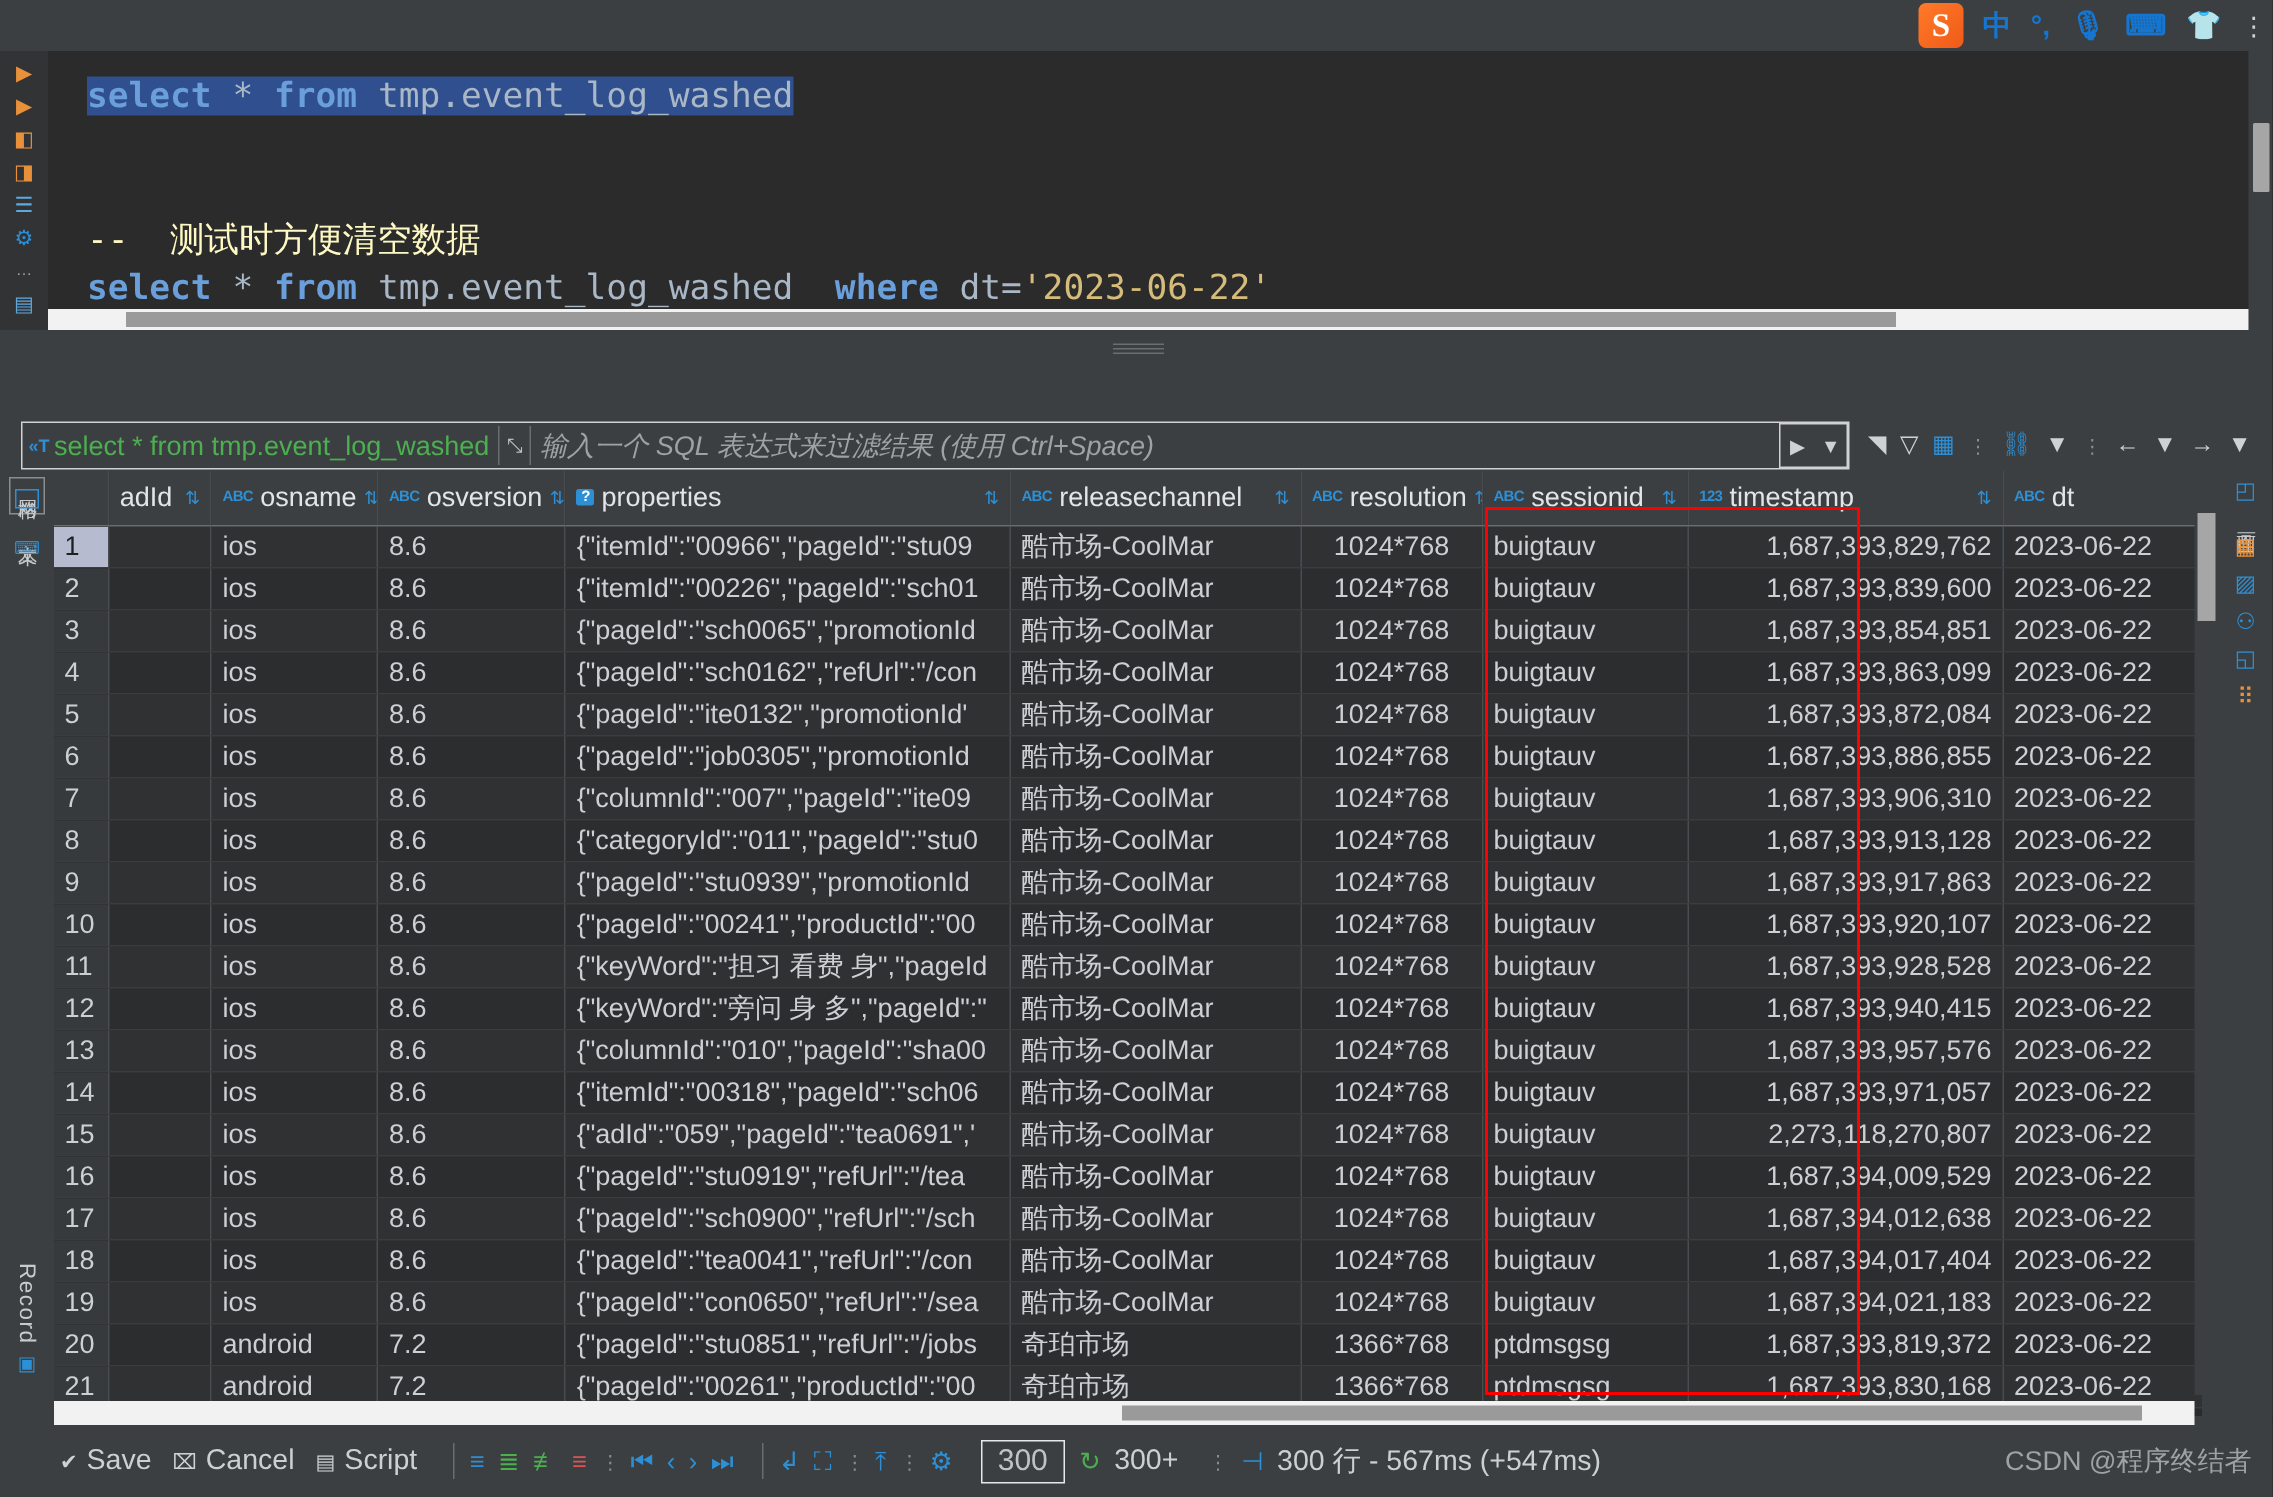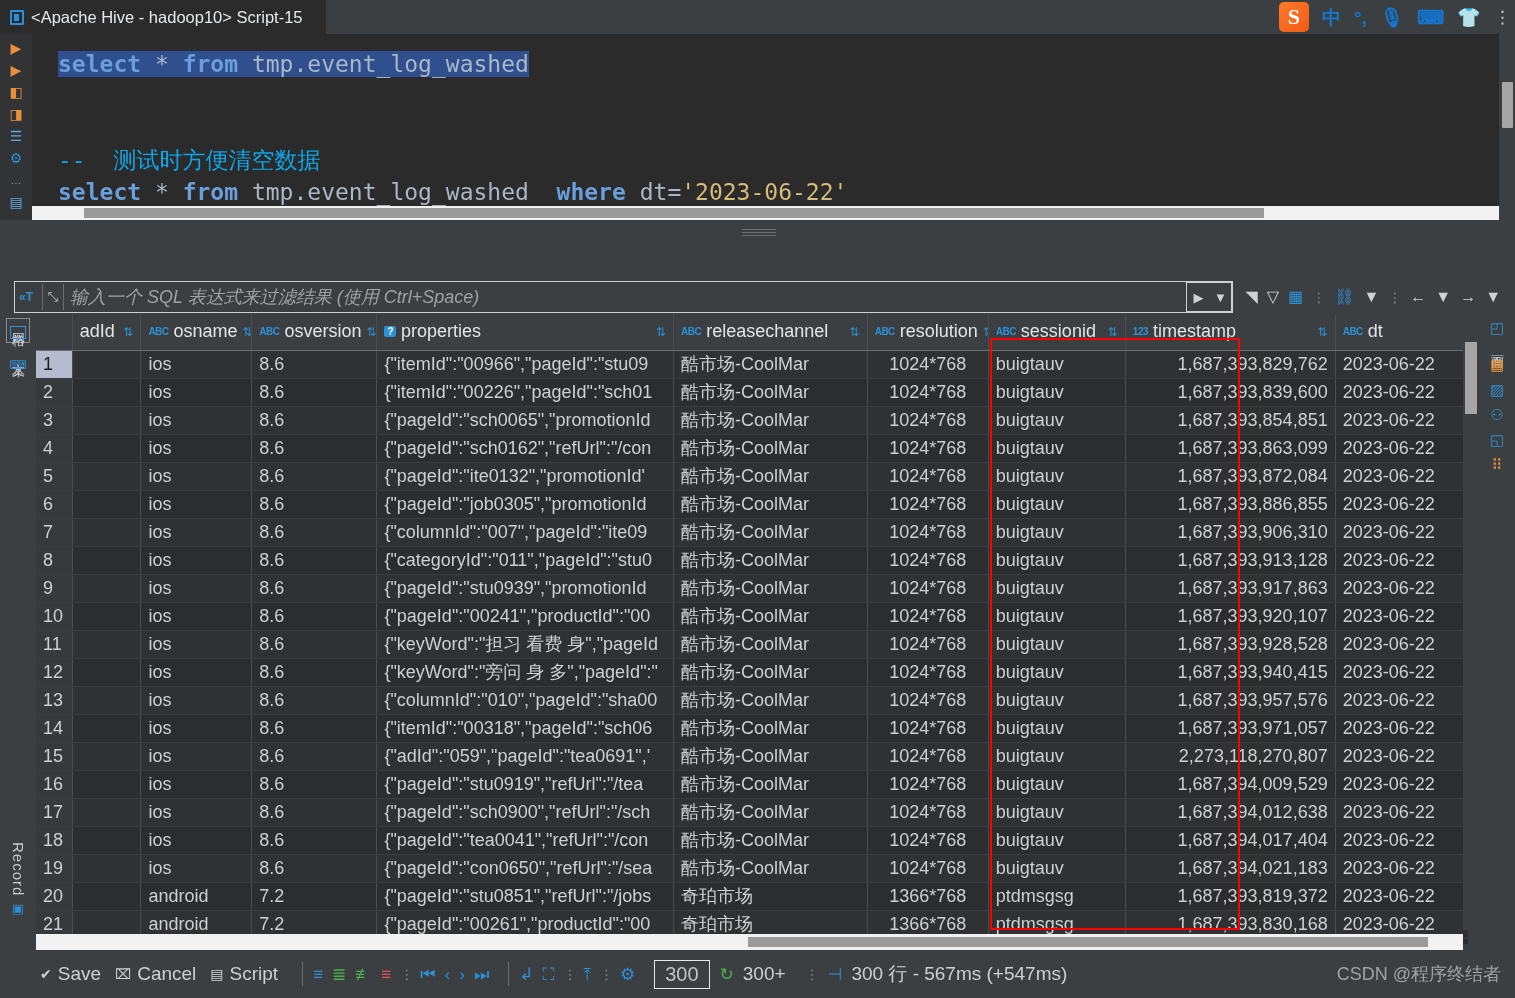--- a/index.html
+++ b/index.html
@@ -33,21 +33,21 @@
   #gutter { position:absolute; left:0; top:0; width:32px; height:198px; background:#313335;
             display:flex; flex-direction:column; align-items:center; padding-top:6px; gap:7px; }
   #gutter .gi { width:18px; height:18px; display:flex; align-items:center; justify-content:center;
                 font-size:14px; line-height:1; }
   #editor { position:absolute; left:32px; top:0; right:16px; height:186px; background:#2b2b2b;
             padding:14px 0 0 26px; font-family:"DejaVu Sans Mono","Liberation Mono",monospace;
             font-size:23px; line-height:32px; white-space:pre; }
   .kw { color:#6a9fdb; font-weight:bold; }
   .id { color:#a9b7c6; }
   .op { color:#a9b7c6; }
-  .cmt { color:#0ea5e9; }
+  .cmt { color:#fef9c3; }
   .str { color:#d6bc7a; }
   .sel { background:#2f4f8f; }
   #edvscroll { position:absolute; right:0; top:0; width:16px; height:186px; background:#3c3f41; }
   #edvthumb { position:absolute; right:2px; top:48px; width:11px; height:46px; background:#a6a6a6; border-radius:1px;}
   #edhscroll { position:absolute; left:32px; right:16px; bottom:12px; height:14px; background:#f2f2f2; }
   #edhthumb { position:absolute; left:52px; top:2px; width:1180px; height:10px; background:#9a9a9a; }
   #edbottomline{ position:absolute; left:0; right:0; bottom:0; height:12px; background:#3c3f41;}
   #edtabhandle{ position:absolute; left:742px; bottom:-2px; width:34px; height:7px; }
   #edtabhandle span{display:block;height:1px;background:#6b6e70;margin-top:2px;}
 
@@ -148,25 +148,20 @@
   .sic.green { color:#4caf50; }
   #cntbox { border:1.5px solid #e6e9eb; padding:2px 10px; color:#bfc3c6; font-size:20px; margin:0 10px;}
   #csdn { margin-left:auto; margin-right:14px; color:#9ea2a6; font-size:18px; }
 </style>
 </head>
 <body>
 
 <div id="app">
 
   <div id="tabbar">
-    <div class="tab active">
-      <span class="tabicon"></span>
-      <span>&lt;Apache Hive - hadoop10&gt; Script-15</span>
-      <span class="closex"></span>
-    </div>
     <div id="tray">
       <div class="sg">S</div>
       <span class="ti">中</span>
       <span class="ti">°,</span>
       <span class="ti">🎙</span>
       <span class="ti">⌨</span>
       <span class="ti">👕</span>
       <span class="tdots">⋮</span>
     </div>
   </div>
@@ -202,20 +197,21 @@
           <span></span>
           <span></span>
         </div>
     </div>
   </div>
 
 
   <div id="filterbar">
     <div id="filterinput">
       <span class="tmark">«T</span>
+      <span class="qtxt">select * from tmp.event_log_washed</span>
       <span class="expander">⤡</span>
       <span class="ph">输入一个 SQL 表达式来过滤结果 (使用 Ctrl+Space)</span>
       <span class="runbtn">
         <span>▶</span>
         <span>▼</span>
       </span>
     </div>
     <div id="filtertools">
       <span class="fic">◥</span>
       <span class="fic">▽</span>

